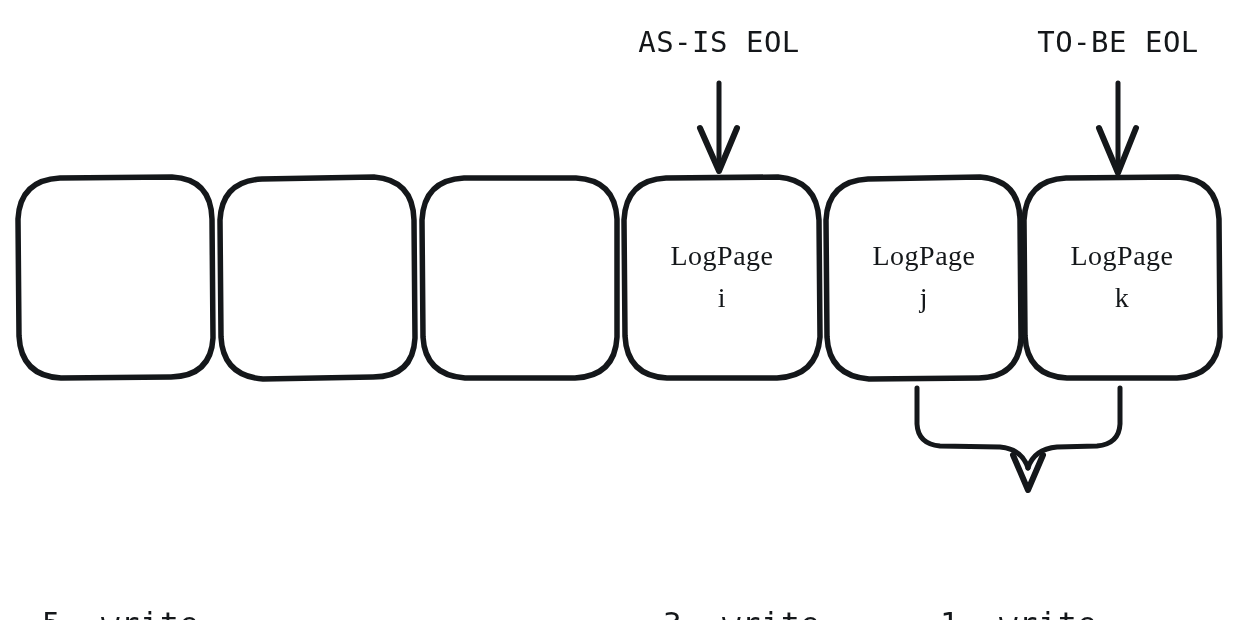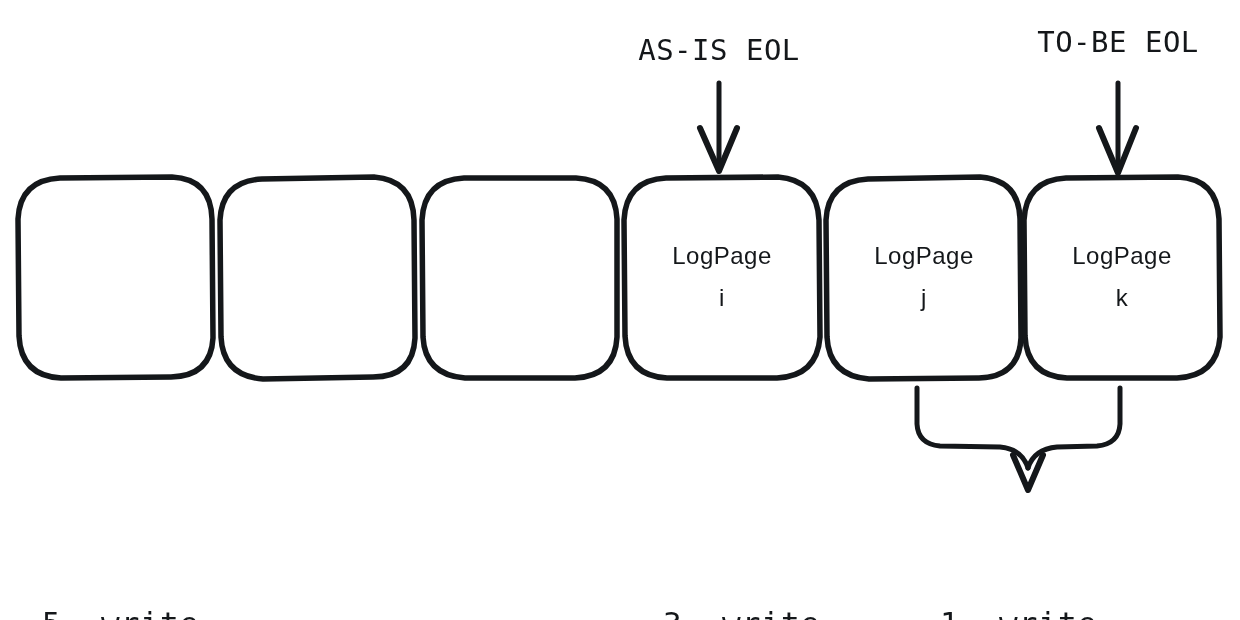--- a/index.html
+++ b/index.html
@@ -42,22 +42,22 @@
     fill: none;
     stroke: #14171a;
     stroke-width: 6;
     stroke-linecap: round;
     stroke-linejoin: round;
   }
   .box-label {
     position: absolute;
     text-align: center;
     color: #14171a;
-    font-family: Liberation Sans, sans-serif;
-    font-size: 24px;
+    font-family: Liberation Serif, serif;
+    font-size: 28px;
     line-height: 42px;
     letter-spacing: 0.5px;
     white-space: pre;
     user-select: none;
   }
   .box-label.header-style {
     font-family: "DejaVu Sans", sans-serif;
     font-size: 30px;
     letter-spacing: 0.2px;
   }
@@ -143,21 +143,21 @@
 
   </svg>
 
 
   <div class="box-label" style="left:624px; top:235px; width:196px;"><span>LogPage</span><br><span>i</span></div>
 
   <div class="box-label" style="left:826px; top:235px; width:196px;"><span>LogPage</span><br><span>j</span></div>
 
   <div class="box-label" style="left:1024px; top:235px; width:196px;"><span>LogPage</span><br><span>k</span></div>
 
-  <div class="eol-label" style="left:569px; top:33px; width:300px;">AS-IS EOL</div>
+  <div class="eol-label" style="left:569px; top:25px; width:300px;">AS-IS EOL</div>
 
   <div class="eol-label" style="left:968px; top:25px; width:300px;">TO-BE EOL</div>
 
   <div class="step-block" style="left:42px; top:498px;">
     <span class="step-line">5. write</span>
     
   </div>
 
   <div class="step-block" style="left:663px; top:498px;">
     <span class="step-line">3. write</span>

